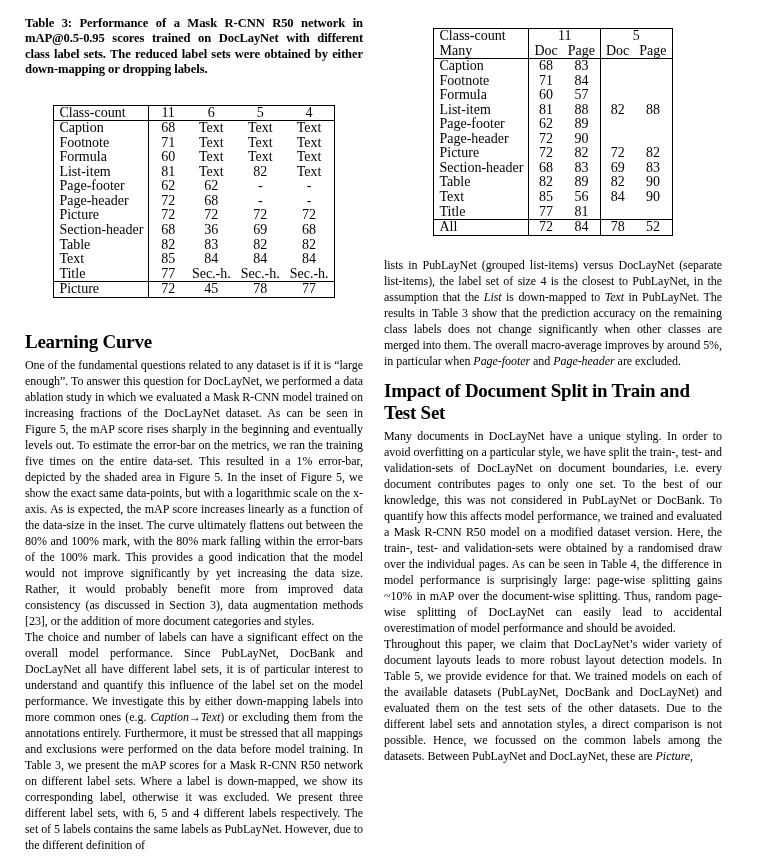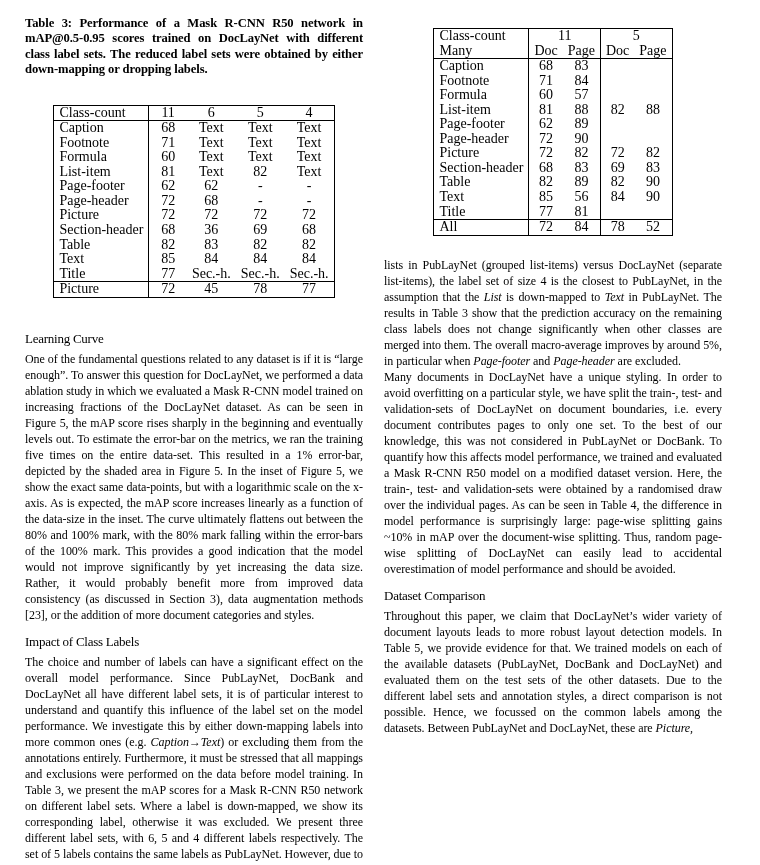--- a/index.html
+++ b/index.html
@@ -28,21 +28,21 @@
   td.lbl { text-align: left; }
   td.br { border-right: 1px solid #000; }
   thead { border-bottom: 1.4px solid #000; }
   tfoot { border-top: 1.4px solid #000; }
   .t3 td.lbl { width: 92px; }
   .t3 td { min-width: 38px; }
   .t4 td.lbl { width: 90px; }
   .t4 td { min-width: 30px; }
 
   .heading {
-    font-weight: normal; font-size: 13px; letter-spacing: -0.25px;
+    font-weight: bold; font-size: 19px; letter-spacing: -0.25px;
     margin-top: 11px; margin-bottom: 4px;
   }
   .lc-heading { margin-top: 33px; }
   .para {
     font-size: 12px; line-height: 16px; text-align: justify;
     letter-spacing: -0.05px;
   }
   .intro-para { margin-top: 21px; }
   .it { font-style: italic; }
 </style>
@@ -152,21 +152,20 @@
               <td>78</td>
               <td>77</td>
             </tr>
           </tfoot>
       </table>
     </div>
 
     <div class="heading lc-heading">Learning Curve</div>
     <div class="para"><span>One of the fundamental questions related to any dataset is if it is “large enough”. To answer this question for DocLayNet, we performed a data ablation study in which we evaluated a Mask R-CNN model trained on increasing fractions of the DocLayNet dataset. As can be seen in Figure 5, the mAP score rises sharply in the beginning and eventually levels out. To estimate the error-bar on the metrics, we ran the training five times on the entire data-set. This resulted in a 1% error-bar, depicted by the shaded area in Figure 5. In the inset of Figure 5, we show the exact same data-points, but with a logarithmic scale on the x-axis. As is expected, the mAP score increases linearly as a function of the data-size in the inset. The curve ultimately flattens out between the 80% and 100% mark, with the 80% mark falling within the error-bars of the 100% mark. This provides a good indication that the model would not improve significantly by yet increasing the data size. Rather, it would probably benefit more from improved data consistency (as discussed in Section 3), data augmentation methods [23], or the addition of more document categories and styles.</span></div>
 
-    <div class="heading">Impact of Class Labels</div>
     <div class="para"><span>The choice and number of labels can have a significant effect on the overall model performance. Since PubLayNet, DocBank and DocLayNet all have different label sets, it is of particular interest to understand and quantify this influence of the label set on the model performance. We investigate this by either down-mapping labels into more common ones (e.g. </span><span class="it">Caption</span><span>→</span><span class="it">Text</span><span>) or excluding them from the annotations entirely. Furthermore, it must be stressed that all mappings and exclusions were performed on the data before model training. In Table 3, we present the mAP scores for a Mask R-CNN R50 network on different label sets. Where a label is down-mapped, we show its corresponding label, otherwise it was excluded. We present three different label sets, with 6, 5 and 4 different labels respectively. The set of 5 labels contains the same labels as PubLayNet. However, due to the different definition of</span></div>
   </div>
 
   <div class="col">
 
     <div class="tablewrap t4wrap">
       <table class="t4">
         <thead>
           <tr>
             <td class="lbl br">Class-count</td>
@@ -267,19 +266,19 @@
               <td class="br">84</td>
               <td>78</td>
               <td>52</td>
             </tr>
           </tfoot>
       </table>
     </div>
 
     <div class="para intro-para"><span>lists in PubLayNet (grouped list-items) versus DocLayNet (separate list-items), the label set of size 4 is the closest to PubLayNet, in the assumption that the </span><span class="it">List</span><span> is down-mapped to </span><span class="it">Text</span><span> in PubLayNet. The results in Table 3 show that the prediction accuracy on the remaining class labels does not change significantly when other classes are merged into them. The overall macro-average improves by around 5%, in particular when </span><span class="it">Page-footer</span><span> and </span><span class="it">Page-header</span><span> are excluded.</span></div>
 
+    <div class="heading">Impact of Document Split in Train and Test Set</div>
     <div class="para"><span>Many documents in DocLayNet have a unique styling. In order to avoid overfitting on a particular style, we have split the train-, test- and validation-sets of DocLayNet on document boundaries, i.e. every document contributes pages to only one set. To the best of our knowledge, this was not considered in PubLayNet or DocBank. To quantify how this affects model performance, we trained and evaluated a Mask R-CNN R50 model on a modified dataset version. Here, the train-, test- and validation-sets were obtained by a randomised draw over the individual pages. As can be seen in Table 4, the difference in model performance is surprisingly large: page-wise splitting gains ~10% in mAP over the document-wise splitting. Thus, random page-wise splitting of DocLayNet can easily lead to accidental overestimation of model performance and should be avoided.</span></div>
 
-    <div class="heading">Dataset Comparison</div>
     <div class="para"><span>Throughout this paper, we claim that DocLayNet’s wider variety of document layouts leads to more robust layout detection models. In Table 5, we provide evidence for that. We trained models on each of the available datasets (PubLayNet, DocBank and DocLayNet) and evaluated them on the test sets of the other datasets. Due to the different label sets and annotation styles, a direct comparison is not possible. Hence, we focussed on the common labels among the datasets. Between PubLayNet and DocLayNet, these are </span><span class="it">Picture,</span></div>
   </div>
 
 </div>
 
 </body></html>

